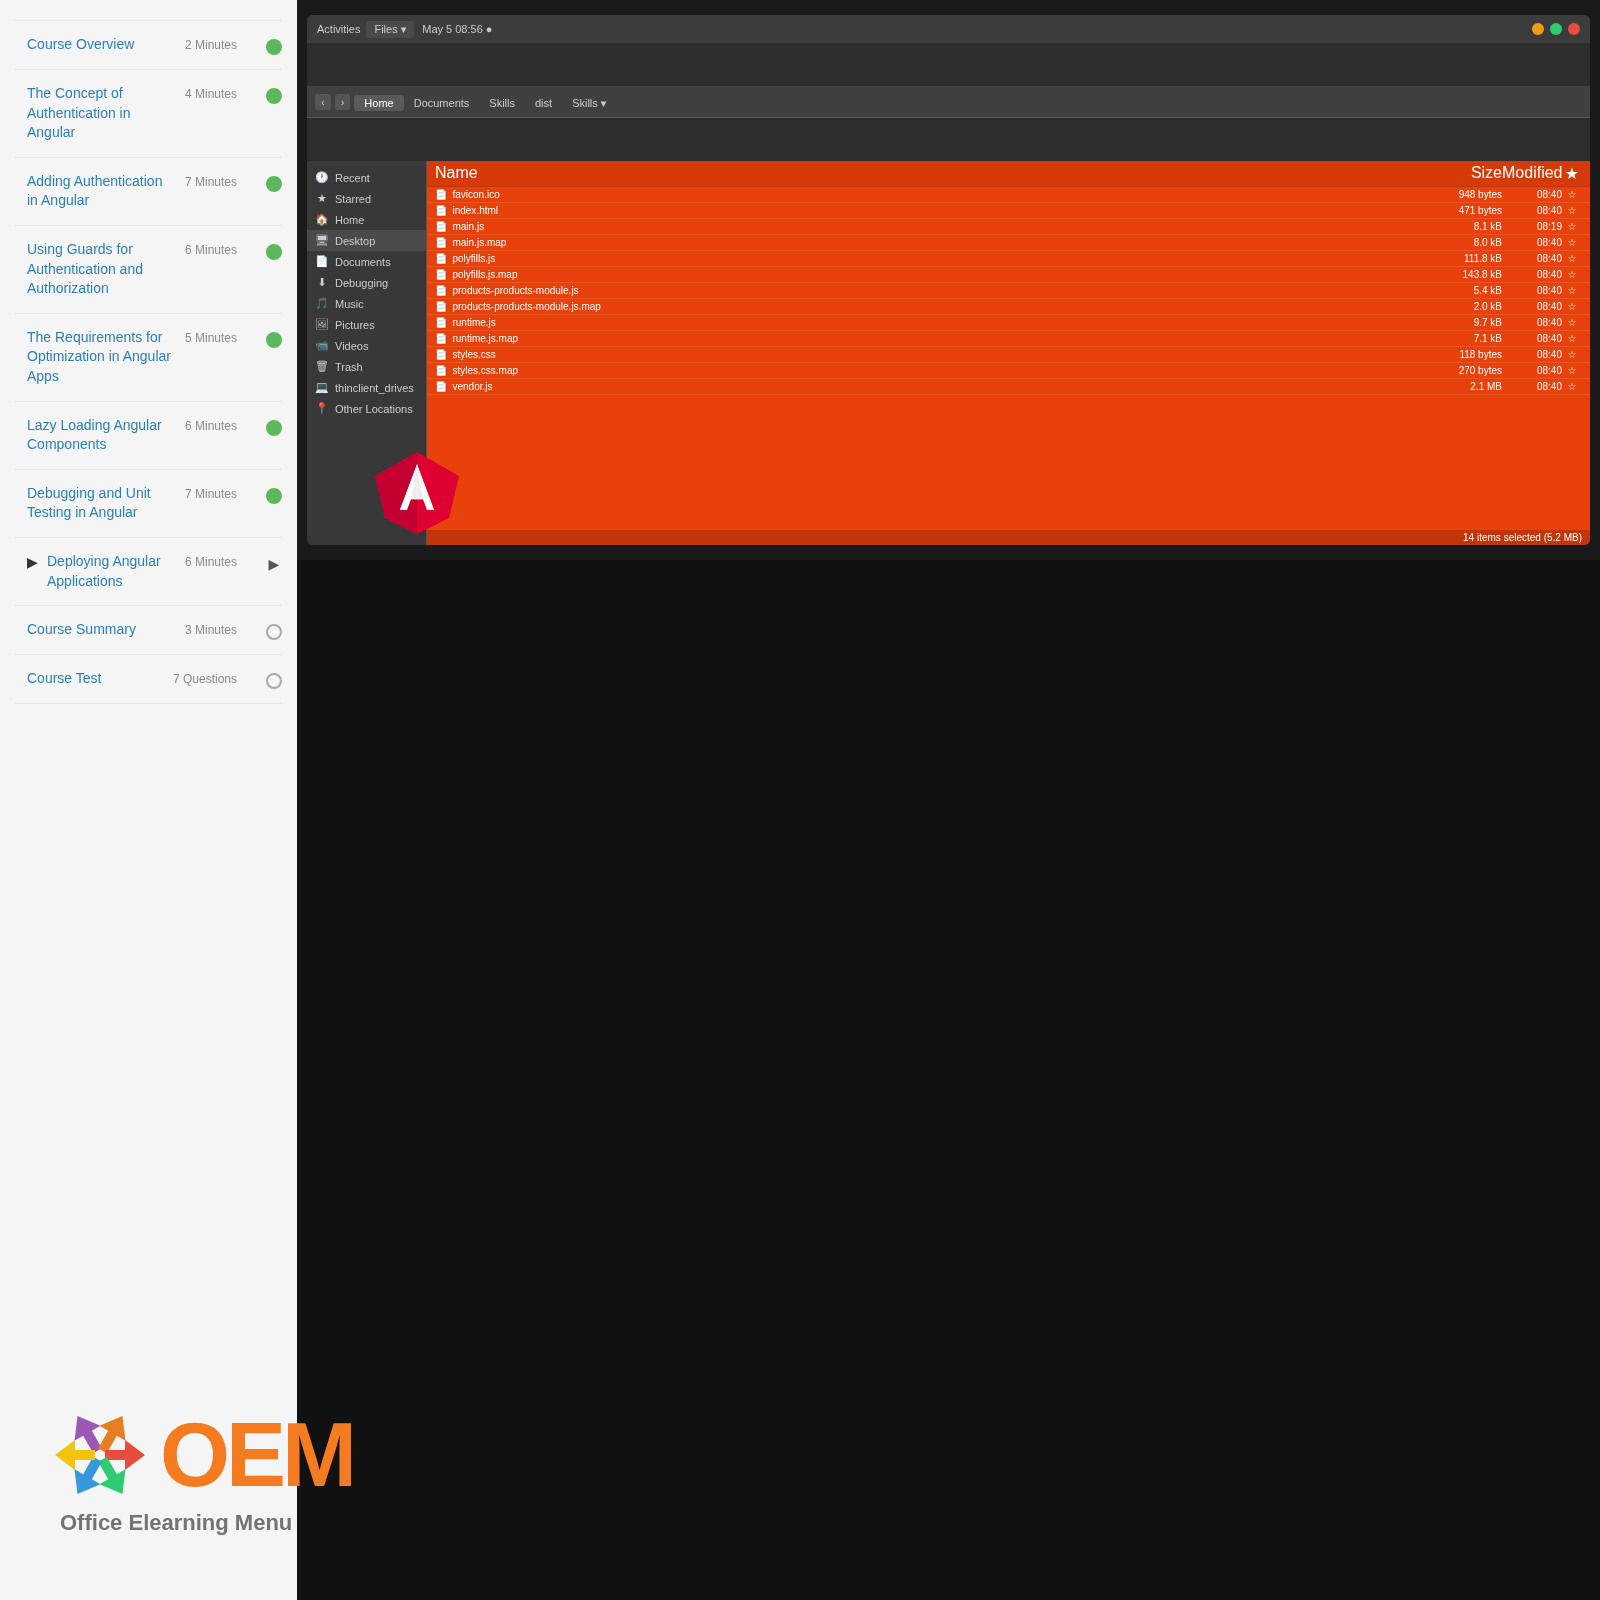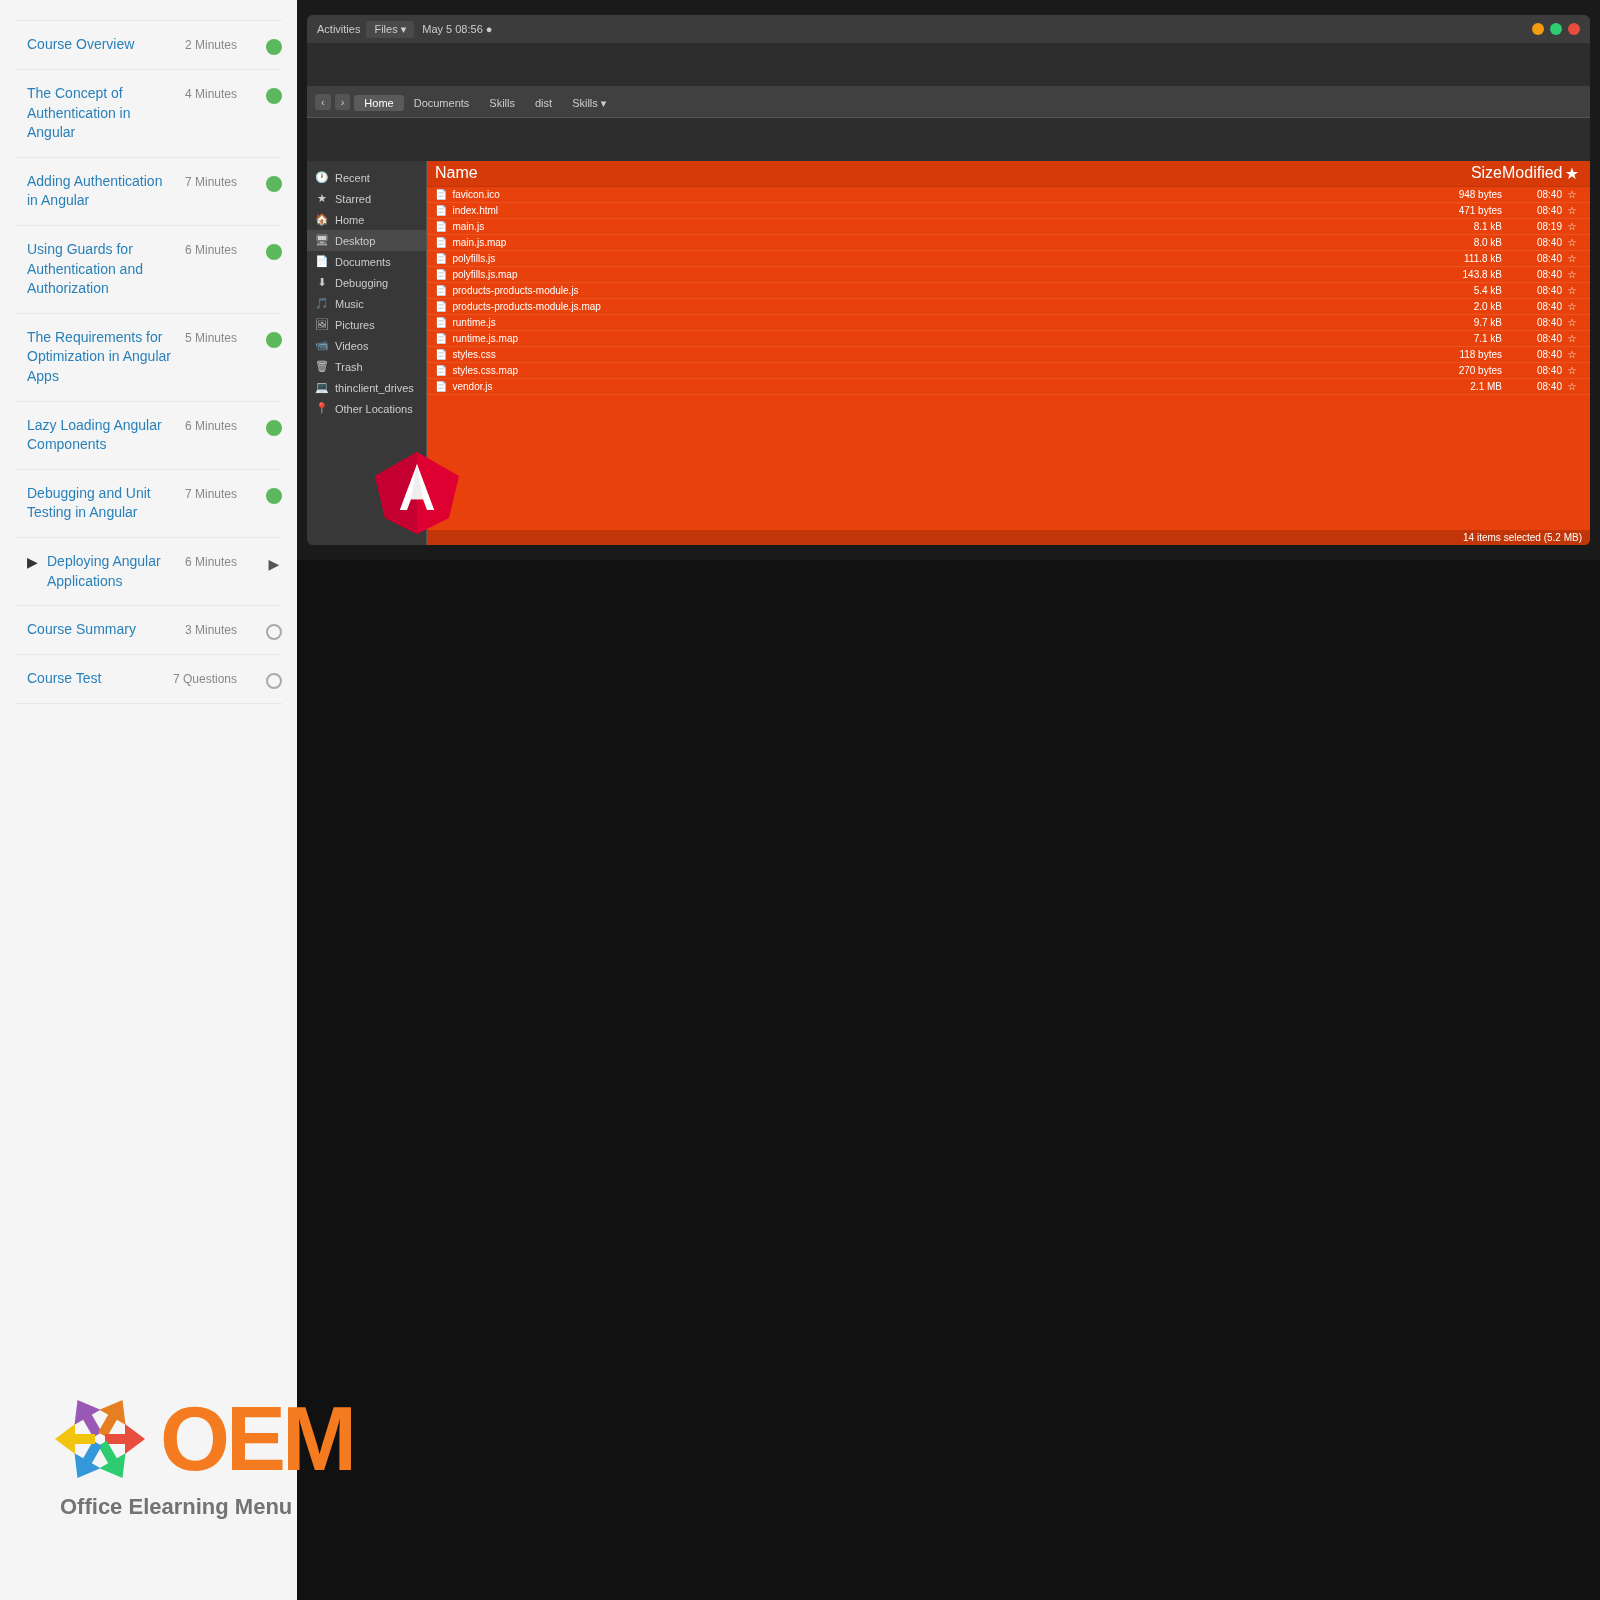--- a/index.html
+++ b/index.html
@@ -588,21 +588,21 @@
           <polygon points="125,60 140,148 110,148" fill="#eeeeee"></polygon>
         </svg>
       </div>
 
     </div>
 
     <div style="flex:1;background:#111;"></div>
   </div>
 </div>
 
-<div style="position:absolute;bottom:80px;left:50px;">
+<div style="position:absolute;bottom:64px;left:50px;">
   <div class="oem-logo-row">
 
     <svg width="100" height="100" viewBox="0 0 100 100">
 
       <polygon points="50,5 65,25 55,25 55,45 45,45 45,25 35,25" fill="#9b59b6" transform="rotate(-30,50,50)"></polygon>
 
       <polygon points="50,5 65,25 55,25 55,45 45,45 45,25 35,25" fill="#e67e22" transform="rotate(30,50,50)"></polygon>
 
       <polygon points="50,5 65,25 55,25 55,45 45,45 45,25 35,25" fill="#e74c3c" transform="rotate(90,50,50)"></polygon>
 

